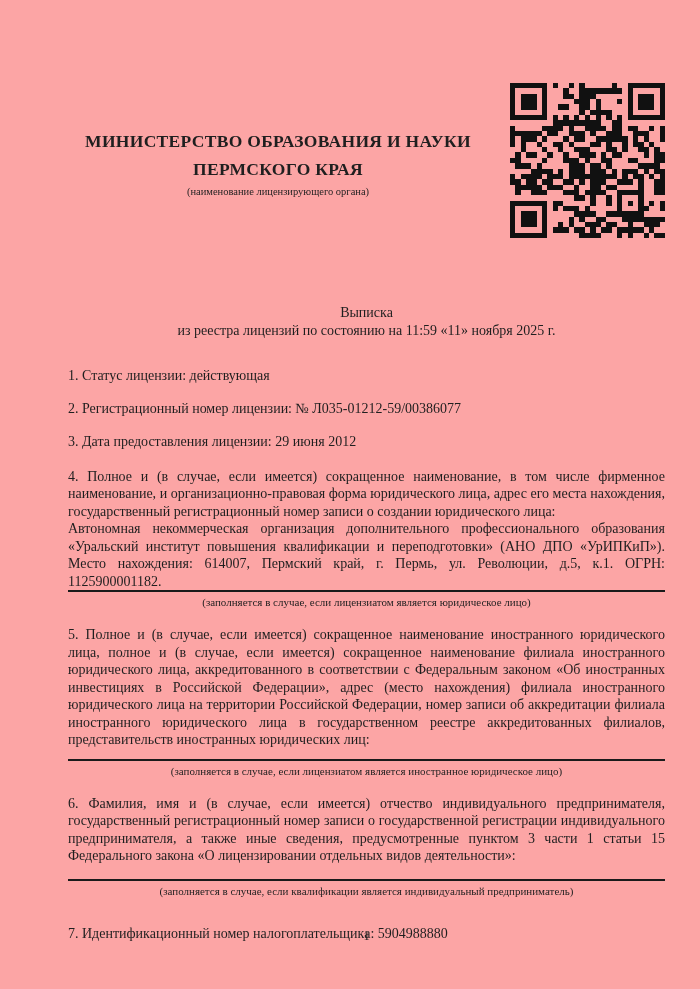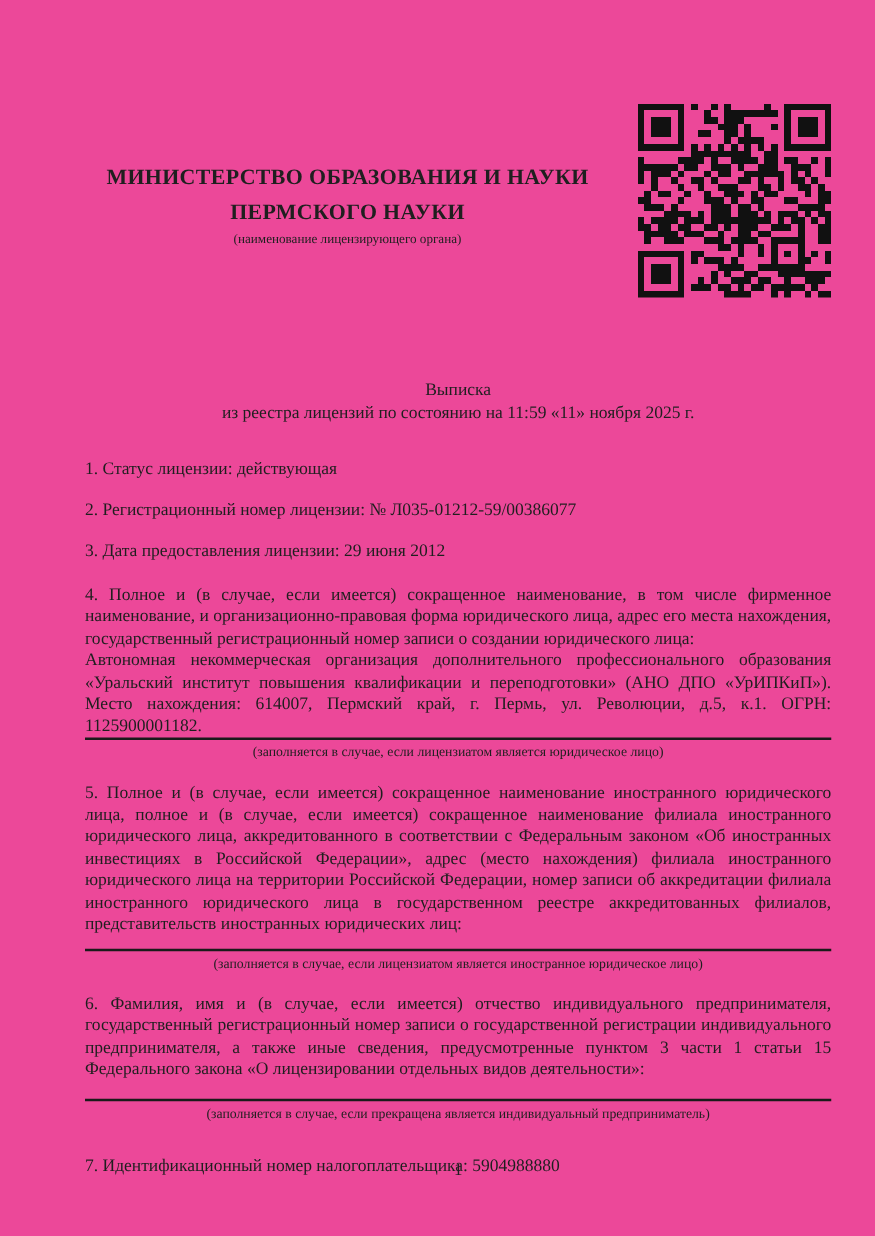--- a/index.html
+++ b/index.html
@@ -1,21 +1,21 @@
 <!DOCTYPE html>
 <html lang="ru"><head>
 <meta charset="utf-8">
 <style>
   html, body { margin: 0; padding: 0; background: #ffffff; }
 
   .page {
     position: relative;
     width: 700px;
     height: 989px;
-    background: #ec4899;
+    background: #fca5a5;
     color: #1f1f1f;
     font-family: "Liberation Serif", "DejaVu Serif", serif;
     overflow: hidden;
   }
 
   
   .header-row {
     position: absolute;
     top: 83px;
     left: 68px;
@@ -92,21 +92,21 @@
   }
 </style>
 </head>
 <body>
 
 <div class="page">
 
   <div class="header-row">
     <div class="header-text">
       <div class="org-name">МИНИСТЕРСТВО ОБРАЗОВАНИЯ И НАУКИ</div>
-      <div class="org-name">ПЕРМСКОГО НАУКИ</div>
+      <div class="org-name">ПЕРМСКОГО КРАЯ</div>
       <div class="org-note">(наименование лицензирующего органа)</div>
     </div>
     <div class="qr-box">
       <svg viewBox="0 0 29 29" shape-rendering="crispEdges" xmlns="http://www.w3.org/2000/svg">
           <path d="M0 0h1v1h-1zM1 0h1v1h-1zM2 0h1v1h-1zM3 0h1v1h-1zM4 0h1v1h-1zM5 0h1v1h-1zM6 0h1v1h-1zM8 0h1v1h-1zM11 0h1v1h-1zM13 0h1v1h-1zM19 0h1v1h-1zM22 0h1v1h-1zM23 0h1v1h-1zM24 0h1v1h-1zM25 0h1v1h-1zM26 0h1v1h-1zM27 0h1v1h-1zM28 0h1v1h-1zM0 1h1v1h-1zM6 1h1v1h-1zM10 1h1v1h-1zM13 1h1v1h-1zM14 1h1v1h-1zM15 1h1v1h-1zM16 1h1v1h-1zM17 1h1v1h-1zM18 1h1v1h-1zM19 1h1v1h-1zM20 1h1v1h-1zM22 1h1v1h-1zM28 1h1v1h-1zM0 2h1v1h-1zM2 2h1v1h-1zM3 2h1v1h-1zM4 2h1v1h-1zM6 2h1v1h-1zM10 2h1v1h-1zM11 2h1v1h-1zM13 2h1v1h-1zM14 2h1v1h-1zM15 2h1v1h-1zM22 2h1v1h-1zM24 2h1v1h-1zM25 2h1v1h-1zM26 2h1v1h-1zM28 2h1v1h-1zM0 3h1v1h-1zM2 3h1v1h-1zM3 3h1v1h-1zM4 3h1v1h-1zM6 3h1v1h-1zM12 3h1v1h-1zM13 3h1v1h-1zM14 3h1v1h-1zM16 3h1v1h-1zM20 3h1v1h-1zM22 3h1v1h-1zM24 3h1v1h-1zM25 3h1v1h-1zM26 3h1v1h-1zM28 3h1v1h-1zM0 4h1v1h-1zM2 4h1v1h-1zM3 4h1v1h-1zM4 4h1v1h-1zM6 4h1v1h-1zM9 4h1v1h-1zM10 4h1v1h-1zM13 4h1v1h-1zM14 4h1v1h-1zM16 4h1v1h-1zM22 4h1v1h-1zM24 4h1v1h-1zM25 4h1v1h-1zM26 4h1v1h-1zM28 4h1v1h-1zM0 5h1v1h-1zM6 5h1v1h-1zM13 5h1v1h-1zM15 5h1v1h-1zM16 5h1v1h-1zM17 5h1v1h-1zM18 5h1v1h-1zM22 5h1v1h-1zM28 5h1v1h-1zM0 6h1v1h-1zM1 6h1v1h-1zM2 6h1v1h-1zM3 6h1v1h-1zM4 6h1v1h-1zM5 6h1v1h-1zM6 6h1v1h-1zM8 6h1v1h-1zM10 6h1v1h-1zM12 6h1v1h-1zM14 6h1v1h-1zM16 6h1v1h-1zM18 6h1v1h-1zM20 6h1v1h-1zM22 6h1v1h-1zM23 6h1v1h-1zM24 6h1v1h-1zM25 6h1v1h-1zM26 6h1v1h-1zM27 6h1v1h-1zM28 6h1v1h-1zM8 7h1v1h-1zM9 7h1v1h-1zM10 7h1v1h-1zM11 7h1v1h-1zM12 7h1v1h-1zM13 7h1v1h-1zM14 7h1v1h-1zM15 7h1v1h-1zM16 7h1v1h-1zM19 7h1v1h-1zM20 7h1v1h-1zM0 8h1v1h-1zM6 8h1v1h-1zM7 8h1v1h-1zM8 8h1v1h-1zM9 8h1v1h-1zM11 8h1v1h-1zM14 8h1v1h-1zM15 8h1v1h-1zM16 8h1v1h-1zM17 8h1v1h-1zM19 8h1v1h-1zM20 8h1v1h-1zM22 8h1v1h-1zM23 8h1v1h-1zM26 8h1v1h-1zM28 8h1v1h-1zM0 9h1v1h-1zM1 9h1v1h-1zM2 9h1v1h-1zM3 9h1v1h-1zM4 9h1v1h-1zM5 9h1v1h-1zM7 9h1v1h-1zM8 9h1v1h-1zM11 9h1v1h-1zM12 9h1v1h-1zM13 9h1v1h-1zM15 9h1v1h-1zM18 9h1v1h-1zM19 9h1v1h-1zM20 9h1v1h-1zM23 9h1v1h-1zM24 9h1v1h-1zM25 9h1v1h-1zM28 9h1v1h-1zM0 10h1v1h-1zM2 10h1v1h-1zM3 10h1v1h-1zM4 10h1v1h-1zM6 10h1v1h-1zM10 10h1v1h-1zM12 10h1v1h-1zM13 10h1v1h-1zM16 10h1v1h-1zM17 10h1v1h-1zM18 10h1v1h-1zM19 10h1v1h-1zM20 10h1v1h-1zM21 10h1v1h-1zM23 10h1v1h-1zM25 10h1v1h-1zM28 10h1v1h-1zM0 11h1v1h-1zM2 11h1v1h-1zM5 11h1v1h-1zM8 11h1v1h-1zM9 11h1v1h-1zM11 11h1v1h-1zM15 11h1v1h-1zM16 11h1v1h-1zM18 11h1v1h-1zM21 11h1v1h-1zM23 11h1v1h-1zM24 11h1v1h-1zM26 11h1v1h-1zM2 12h1v1h-1zM6 12h1v1h-1zM9 12h1v1h-1zM12 12h1v1h-1zM13 12h1v1h-1zM14 12h1v1h-1zM18 12h1v1h-1zM19 12h1v1h-1zM21 12h1v1h-1zM24 12h1v1h-1zM25 12h1v1h-1zM27 12h1v1h-1zM1 13h1v1h-1zM3 13h1v1h-1zM4 13h1v1h-1zM7 13h1v1h-1zM10 13h1v1h-1zM13 13h1v1h-1zM14 13h1v1h-1zM15 13h1v1h-1zM17 13h1v1h-1zM19 13h1v1h-1zM20 13h1v1h-1zM25 13h1v1h-1zM27 13h1v1h-1zM28 13h1v1h-1zM0 14h1v1h-1zM1 14h1v1h-1zM6 14h1v1h-1zM10 14h1v1h-1zM11 14h1v1h-1zM12 14h1v1h-1zM14 14h1v1h-1zM17 14h1v1h-1zM18 14h1v1h-1zM22 14h1v1h-1zM23 14h1v1h-1zM27 14h1v1h-1zM28 14h1v1h-1zM1 15h1v1h-1zM2 15h1v1h-1zM3 15h1v1h-1zM5 15h1v1h-1zM11 15h1v1h-1zM12 15h1v1h-1zM13 15h1v1h-1zM15 15h1v1h-1zM16 15h1v1h-1zM18 15h1v1h-1zM24 15h1v1h-1zM25 15h1v1h-1zM26 15h1v1h-1zM27 15h1v1h-1zM4 16h1v1h-1zM5 16h1v1h-1zM6 16h1v1h-1zM7 16h1v1h-1zM9 16h1v1h-1zM11 16h1v1h-1zM12 16h1v1h-1zM13 16h1v1h-1zM15 16h1v1h-1zM16 16h1v1h-1zM17 16h1v1h-1zM19 16h1v1h-1zM21 16h1v1h-1zM22 16h1v1h-1zM23 16h1v1h-1zM25 16h1v1h-1zM27 16h1v1h-1zM28 16h1v1h-1zM0 17h1v1h-1zM2 17h1v1h-1zM3 17h1v1h-1zM4 17h1v1h-1zM5 17h1v1h-1zM7 17h1v1h-1zM8 17h1v1h-1zM9 17h1v1h-1zM11 17h1v1h-1zM12 17h1v1h-1zM13 17h1v1h-1zM14 17h1v1h-1zM15 17h1v1h-1zM16 17h1v1h-1zM17 17h1v1h-1zM18 17h1v1h-1zM19 17h1v1h-1zM21 17h1v1h-1zM23 17h1v1h-1zM24 17h1v1h-1zM26 17h1v1h-1zM28 17h1v1h-1zM0 18h1v1h-1zM1 18h1v1h-1zM3 18h1v1h-1zM4 18h1v1h-1zM6 18h1v1h-1zM7 18h1v1h-1zM10 18h1v1h-1zM11 18h1v1h-1zM13 18h1v1h-1zM15 18h1v1h-1zM16 18h1v1h-1zM17 18h1v1h-1zM20 18h1v1h-1zM21 18h1v1h-1zM22 18h1v1h-1zM24 18h1v1h-1zM27 18h1v1h-1zM28 18h1v1h-1zM1 19h1v1h-1zM2 19h1v1h-1zM3 19h1v1h-1zM4 19h1v1h-1zM5 19h1v1h-1zM7 19h1v1h-1zM8 19h1v1h-1zM9 19h1v1h-1zM12 19h1v1h-1zM15 19h1v1h-1zM16 19h1v1h-1zM18 19h1v1h-1zM19 19h1v1h-1zM24 19h1v1h-1zM27 19h1v1h-1zM28 19h1v1h-1zM1 20h1v1h-1zM4 20h1v1h-1zM5 20h1v1h-1zM6 20h1v1h-1zM10 20h1v1h-1zM11 20h1v1h-1zM12 20h1v1h-1zM14 20h1v1h-1zM15 20h1v1h-1zM16 20h1v1h-1zM17 20h1v1h-1zM20 20h1v1h-1zM21 20h1v1h-1zM22 20h1v1h-1zM23 20h1v1h-1zM24 20h1v1h-1zM27 20h1v1h-1zM28 20h1v1h-1zM12 21h1v1h-1zM13 21h1v1h-1zM15 21h1v1h-1zM18 21h1v1h-1zM20 21h1v1h-1zM24 21h1v1h-1zM0 22h1v1h-1zM1 22h1v1h-1zM2 22h1v1h-1zM3 22h1v1h-1zM4 22h1v1h-1zM5 22h1v1h-1zM6 22h1v1h-1zM8 22h1v1h-1zM9 22h1v1h-1zM15 22h1v1h-1zM18 22h1v1h-1zM20 22h1v1h-1zM22 22h1v1h-1zM24 22h1v1h-1zM26 22h1v1h-1zM28 22h1v1h-1zM0 23h1v1h-1zM6 23h1v1h-1zM8 23h1v1h-1zM10 23h1v1h-1zM11 23h1v1h-1zM12 23h1v1h-1zM14 23h1v1h-1zM20 23h1v1h-1zM24 23h1v1h-1zM25 23h1v1h-1zM28 23h1v1h-1zM0 24h1v1h-1zM2 24h1v1h-1zM3 24h1v1h-1zM4 24h1v1h-1zM6 24h1v1h-1zM12 24h1v1h-1zM13 24h1v1h-1zM14 24h1v1h-1zM15 24h1v1h-1zM18 24h1v1h-1zM19 24h1v1h-1zM20 24h1v1h-1zM21 24h1v1h-1zM22 24h1v1h-1zM23 24h1v1h-1zM24 24h1v1h-1zM0 25h1v1h-1zM2 25h1v1h-1zM3 25h1v1h-1zM4 25h1v1h-1zM6 25h1v1h-1zM11 25h1v1h-1zM13 25h1v1h-1zM16 25h1v1h-1zM17 25h1v1h-1zM21 25h1v1h-1zM22 25h1v1h-1zM23 25h1v1h-1zM24 25h1v1h-1zM25 25h1v1h-1zM26 25h1v1h-1zM27 25h1v1h-1zM28 25h1v1h-1zM0 26h1v1h-1zM2 26h1v1h-1zM3 26h1v1h-1zM4 26h1v1h-1zM6 26h1v1h-1zM9 26h1v1h-1zM11 26h1v1h-1zM14 26h1v1h-1zM15 26h1v1h-1zM16 26h1v1h-1zM18 26h1v1h-1zM19 26h1v1h-1zM22 26h1v1h-1zM25 26h1v1h-1zM26 26h1v1h-1zM27 26h1v1h-1zM0 27h1v1h-1zM6 27h1v1h-1zM8 27h1v1h-1zM9 27h1v1h-1zM10 27h1v1h-1zM12 27h1v1h-1zM13 27h1v1h-1zM15 27h1v1h-1zM17 27h1v1h-1zM18 27h1v1h-1zM20 27h1v1h-1zM21 27h1v1h-1zM22 27h1v1h-1zM23 27h1v1h-1zM24 27h1v1h-1zM26 27h1v1h-1zM0 28h1v1h-1zM1 28h1v1h-1zM2 28h1v1h-1zM3 28h1v1h-1zM4 28h1v1h-1zM5 28h1v1h-1zM6 28h1v1h-1zM13 28h1v1h-1zM14 28h1v1h-1zM15 28h1v1h-1zM16 28h1v1h-1zM20 28h1v1h-1zM22 28h1v1h-1zM25 28h1v1h-1zM27 28h1v1h-1zM28 28h1v1h-1z" fill="#111111"></path>
         </svg>
     </div>
   </div>
 
   <div class="body">
@@ -139,21 +139,21 @@
       <div class="para">5. Полное и (в случае, если имеется) сокращенное наименование иностранного юридического лица, полное и (в случае, если имеется) сокращенное наименование филиала иностранного юридического лица, аккредитованного в соответствии с Федеральным законом «Об иностранных инвестициях в Российской Федерации», адрес (место нахождения) филиала иностранного юридического лица на территории Российской Федерации, номер записи об аккредитации филиала иностранного юридического лица в государственном реестре аккредитованных филиалов, представительств иностранных юридических лиц:</div>
       <div class="blank-5"></div>
       <div class="rule"></div>
       <div class="note rule-note">(заполняется в случае, если лицензиатом является иностранное юридическое лицо)</div>
     </div>
 
     <div class="field f6">
       <div class="para">6. Фамилия, имя и (в случае, если имеется) отчество индивидуального предпринимателя, государственный регистрационный номер записи о государственной регистрации индивидуального предпринимателя, а также иные сведения, предусмотренные пунктом 3 части 1 статьи 15 Федерального закона «О лицензировании отдельных видов деятельности»:</div>
       <div class="blank-6"></div>
       <div class="rule"></div>
-      <div class="note rule-note">(заполняется в случае, если прекращена является индивидуальный предприниматель)</div>
+      <div class="note rule-note">(заполняется в случае, если квалификации является индивидуальный предприниматель)</div>
     </div>
 
     <div class="field f7">
       <div class="field-line">7. Идентификационный номер налогоплательщика: 5904988880</div>
     </div>
 
   </div>
 
   <div class="page-number">1</div>
 

